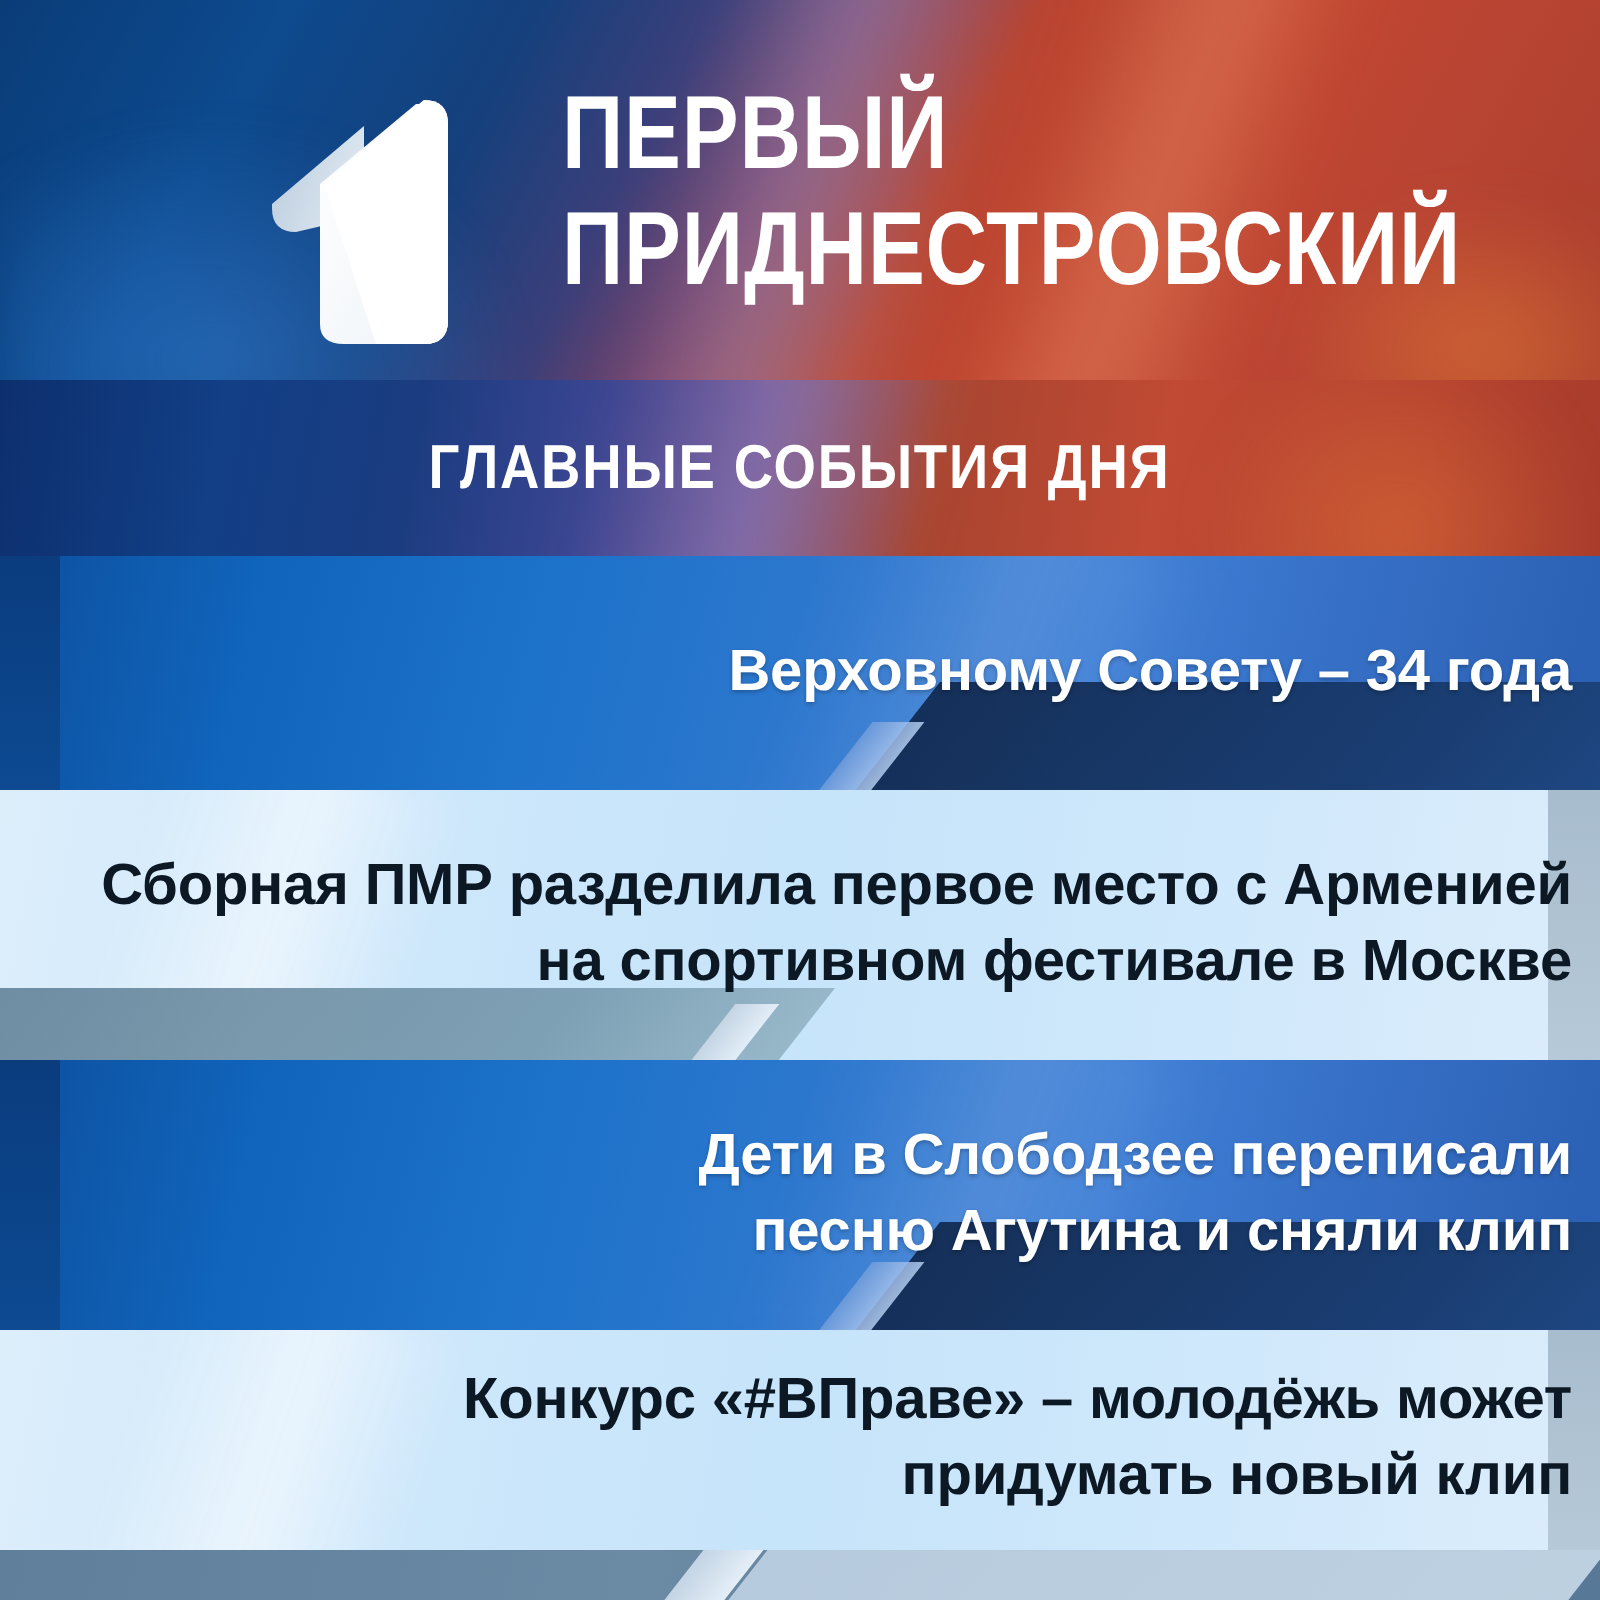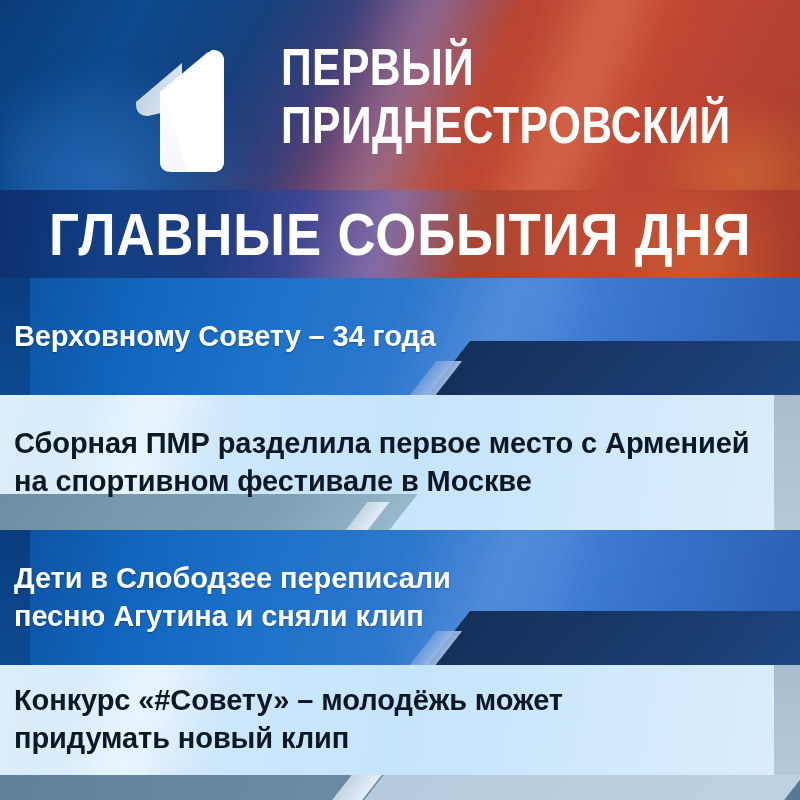--- a/index.html
+++ b/index.html
@@ -69,21 +69,21 @@
     transform:rotate(16deg);filter:blur(12px);
   }
   .titlebar .tb-glow2{
     position:absolute;left:600px;top:-20px;width:200px;height:160px;
     background:radial-gradient(ellipse at 50% 60%,rgba(255,150,60,.30) 0%,rgba(255,150,60,0) 70%);
     filter:blur(12px);
   }
   .title-text{
     position:absolute;left:0;top:0;width:800px;height:88px;
     display:flex;align-items:center;justify-content:center;
-    color:#fff;font-weight:bold;font-size:60px;letter-spacing:1px;
+    color:#fff;font-weight:bold;font-size:31px;letter-spacing:1px;
     font-family:"Liberation Sans Narrow","Liberation Sans",sans-serif;
   }
   .title-text > span{transform:scaleX(.88);transform-origin:center;display:inline-block;}
 
   
   .band{position:absolute;left:0;width:800px;overflow:hidden;}
 
   
   .band.blue{
     background:linear-gradient(103deg,#0d4f9e 0%,#1064bb 16%,#1d72c9 34%,#2f78cf 52%,#3f7fd6 68%,#3670c6 82%,#2a5fb2 100%);
@@ -130,21 +130,21 @@
   .band.light .sheen{
     position:absolute;left:60px;top:-20px;width:150px;height:180px;
     background:linear-gradient(to right,rgba(255,255,255,0),rgba(255,255,255,.55),rgba(255,255,255,0));
     transform:rotate(18deg);filter:blur(8px);
   }
   .band.light .txt{color:#0c1824;}
 
   .txt{
     position:relative;z-index:5;
     width:100%;height:100%;
-    display:flex;flex-direction:column;align-items:flex-start;justify-content:center;
+    display:flex;flex-direction:column;align-items:flex-end;justify-content:center;
     text-align:center;font-weight:bold;font-size:29px;line-height:1.30;
     letter-spacing:-.1px;
     box-sizing:border-box;padding:0 14px;
   }
   .txt .ln{display:block;white-space:nowrap;}
 
   
   .footer{
     position:absolute;left:0;top:775px;width:800px;height:25px;overflow:hidden;
     background:linear-gradient(100deg,#5f7f9b 0%,#6b8aa4 40%,#62809c 70%,#587897 100%);
@@ -241,21 +241,21 @@
     <div class="txt">
       <span class="ln">Сборная ПМР разделила первое место с Арменией</span>
       <span class="ln">на спортивном фестивале в Москве</span>
     </div>
   </div>
 
   <div class="band light" style="top:665px;height:110px;">
     <div class="edge-right"></div>
     <div class="sheen"></div>
     <div class="txt">
-      <span class="ln">Конкурс «#Совету» – молодёжь может</span>
+      <span class="ln">Конкурс «#ВПраве» – молодёжь может</span>
       <span class="ln">придумать новый клип</span>
     </div>
   </div>
 
   <div class="footer">
     <div class="fdiag"></div>
     <div class="fdiag2"></div>
   </div>
 
 </div>

